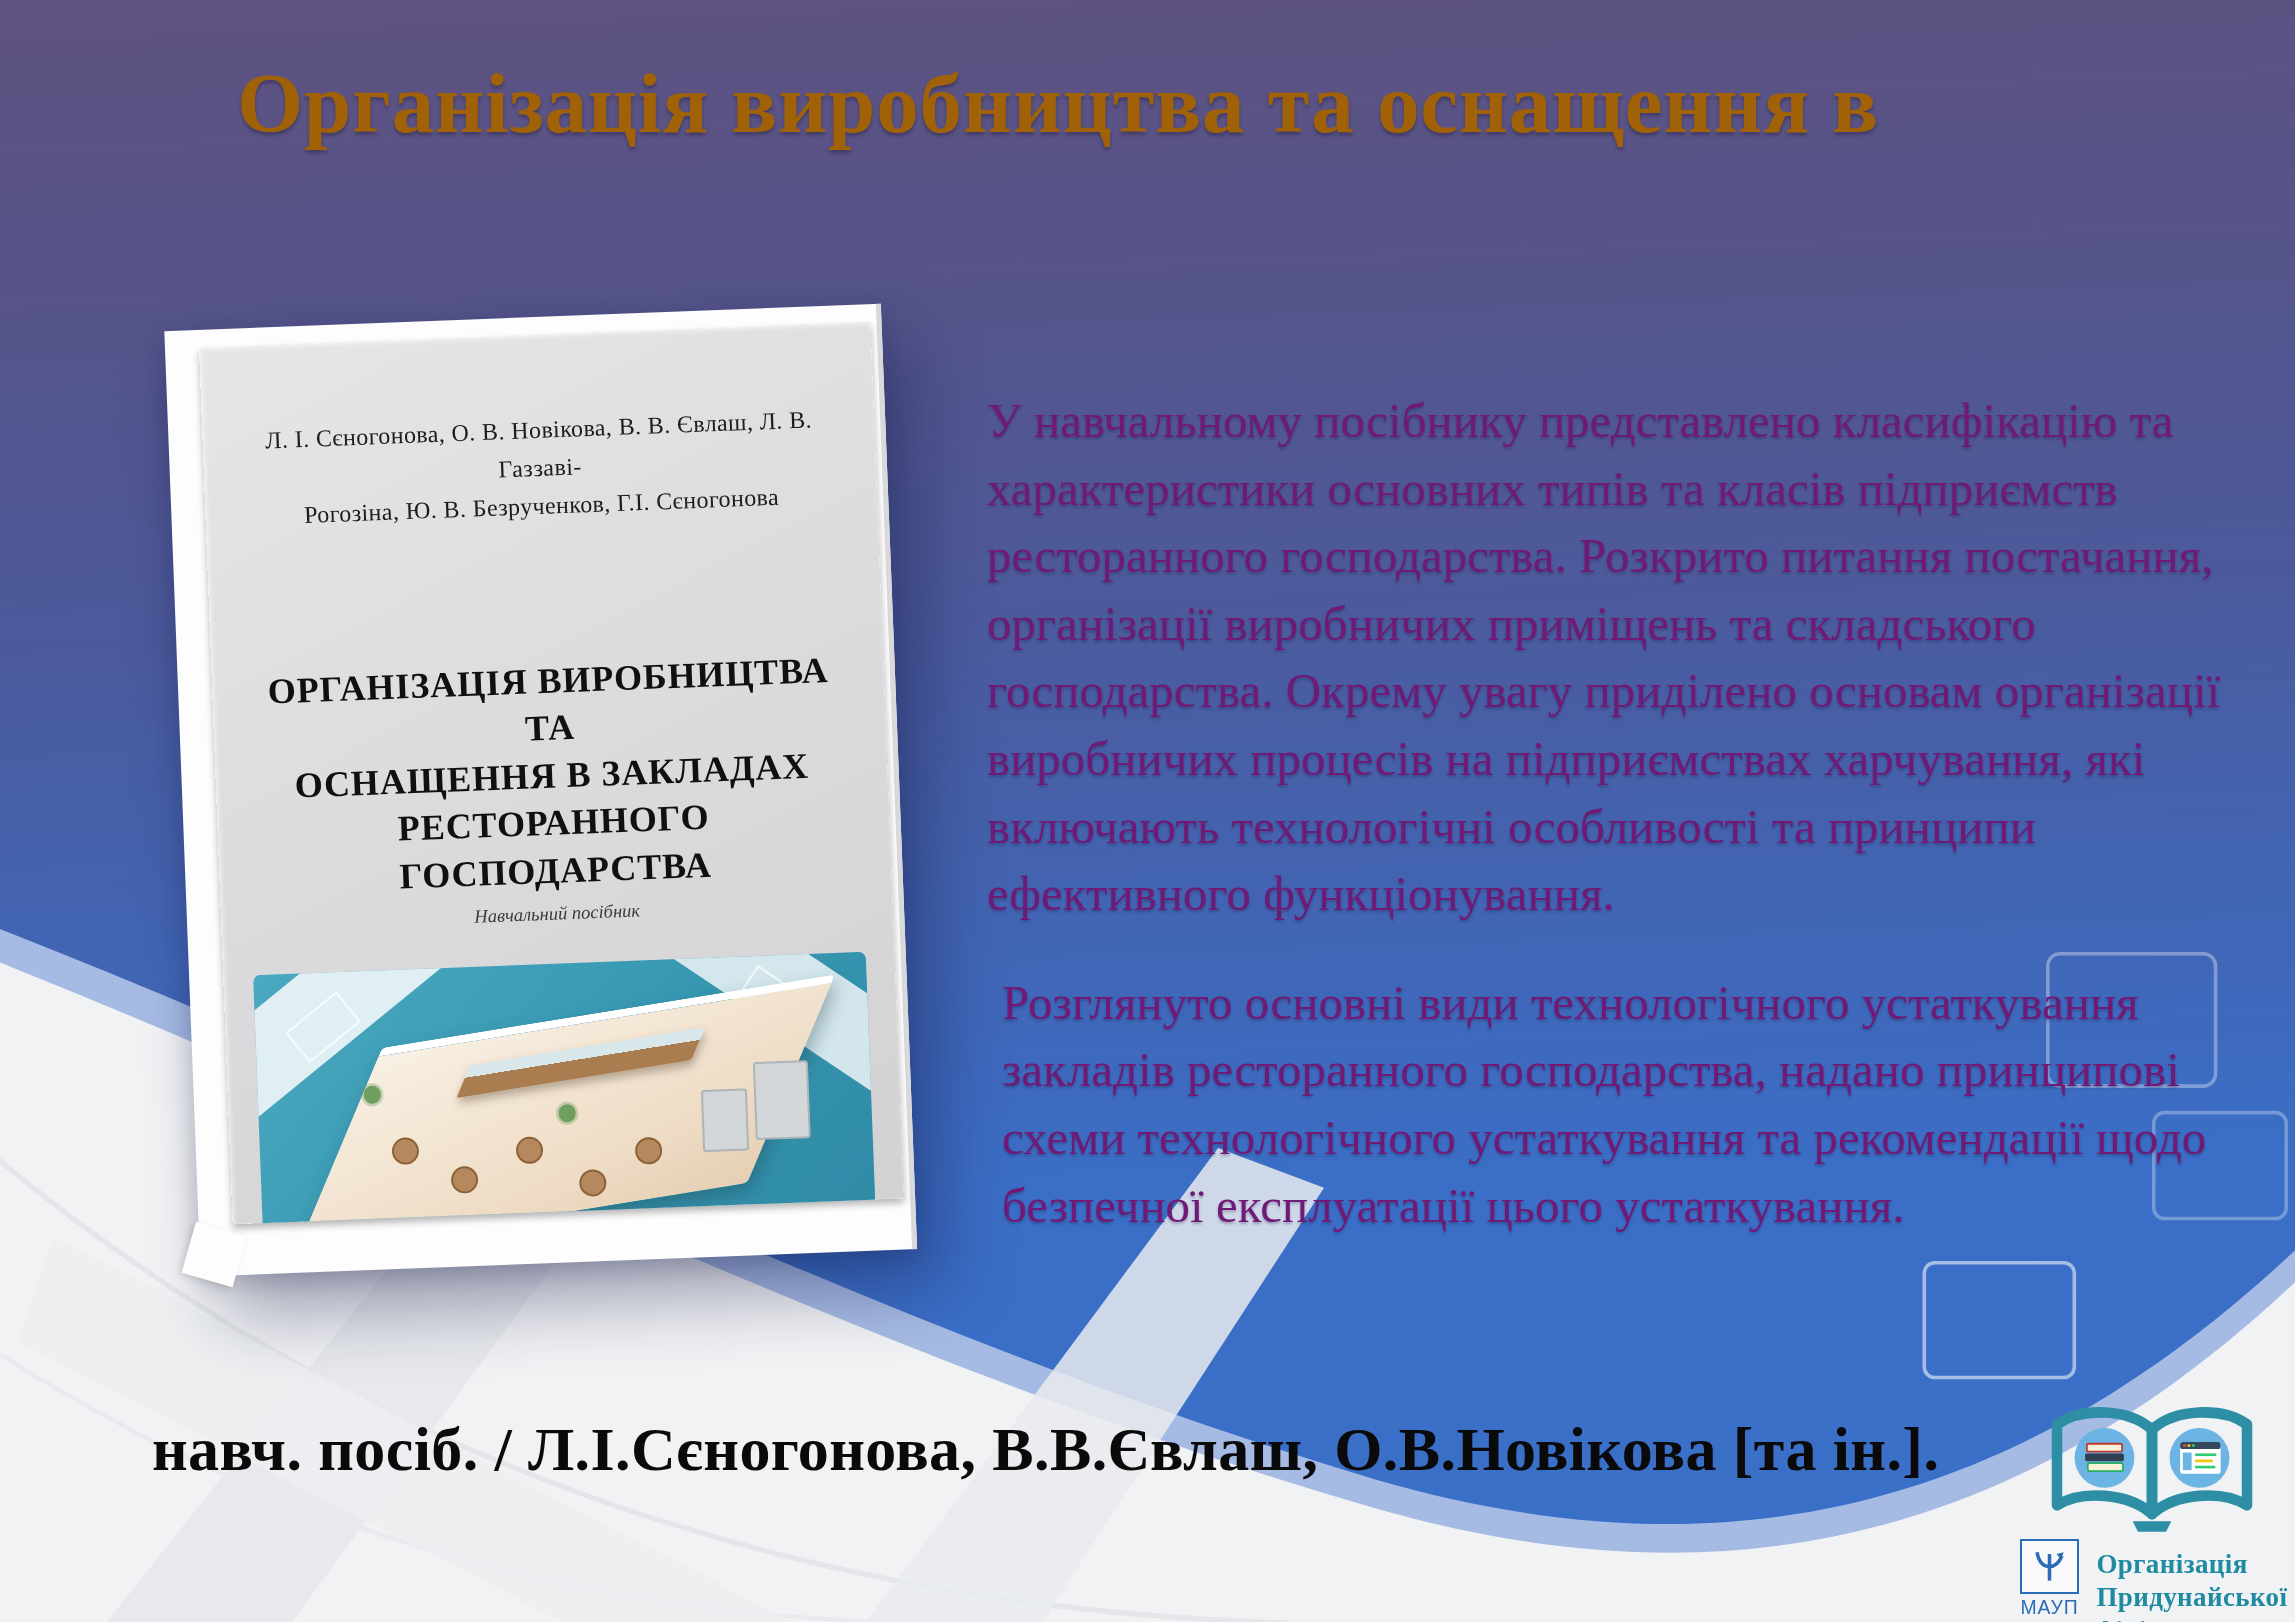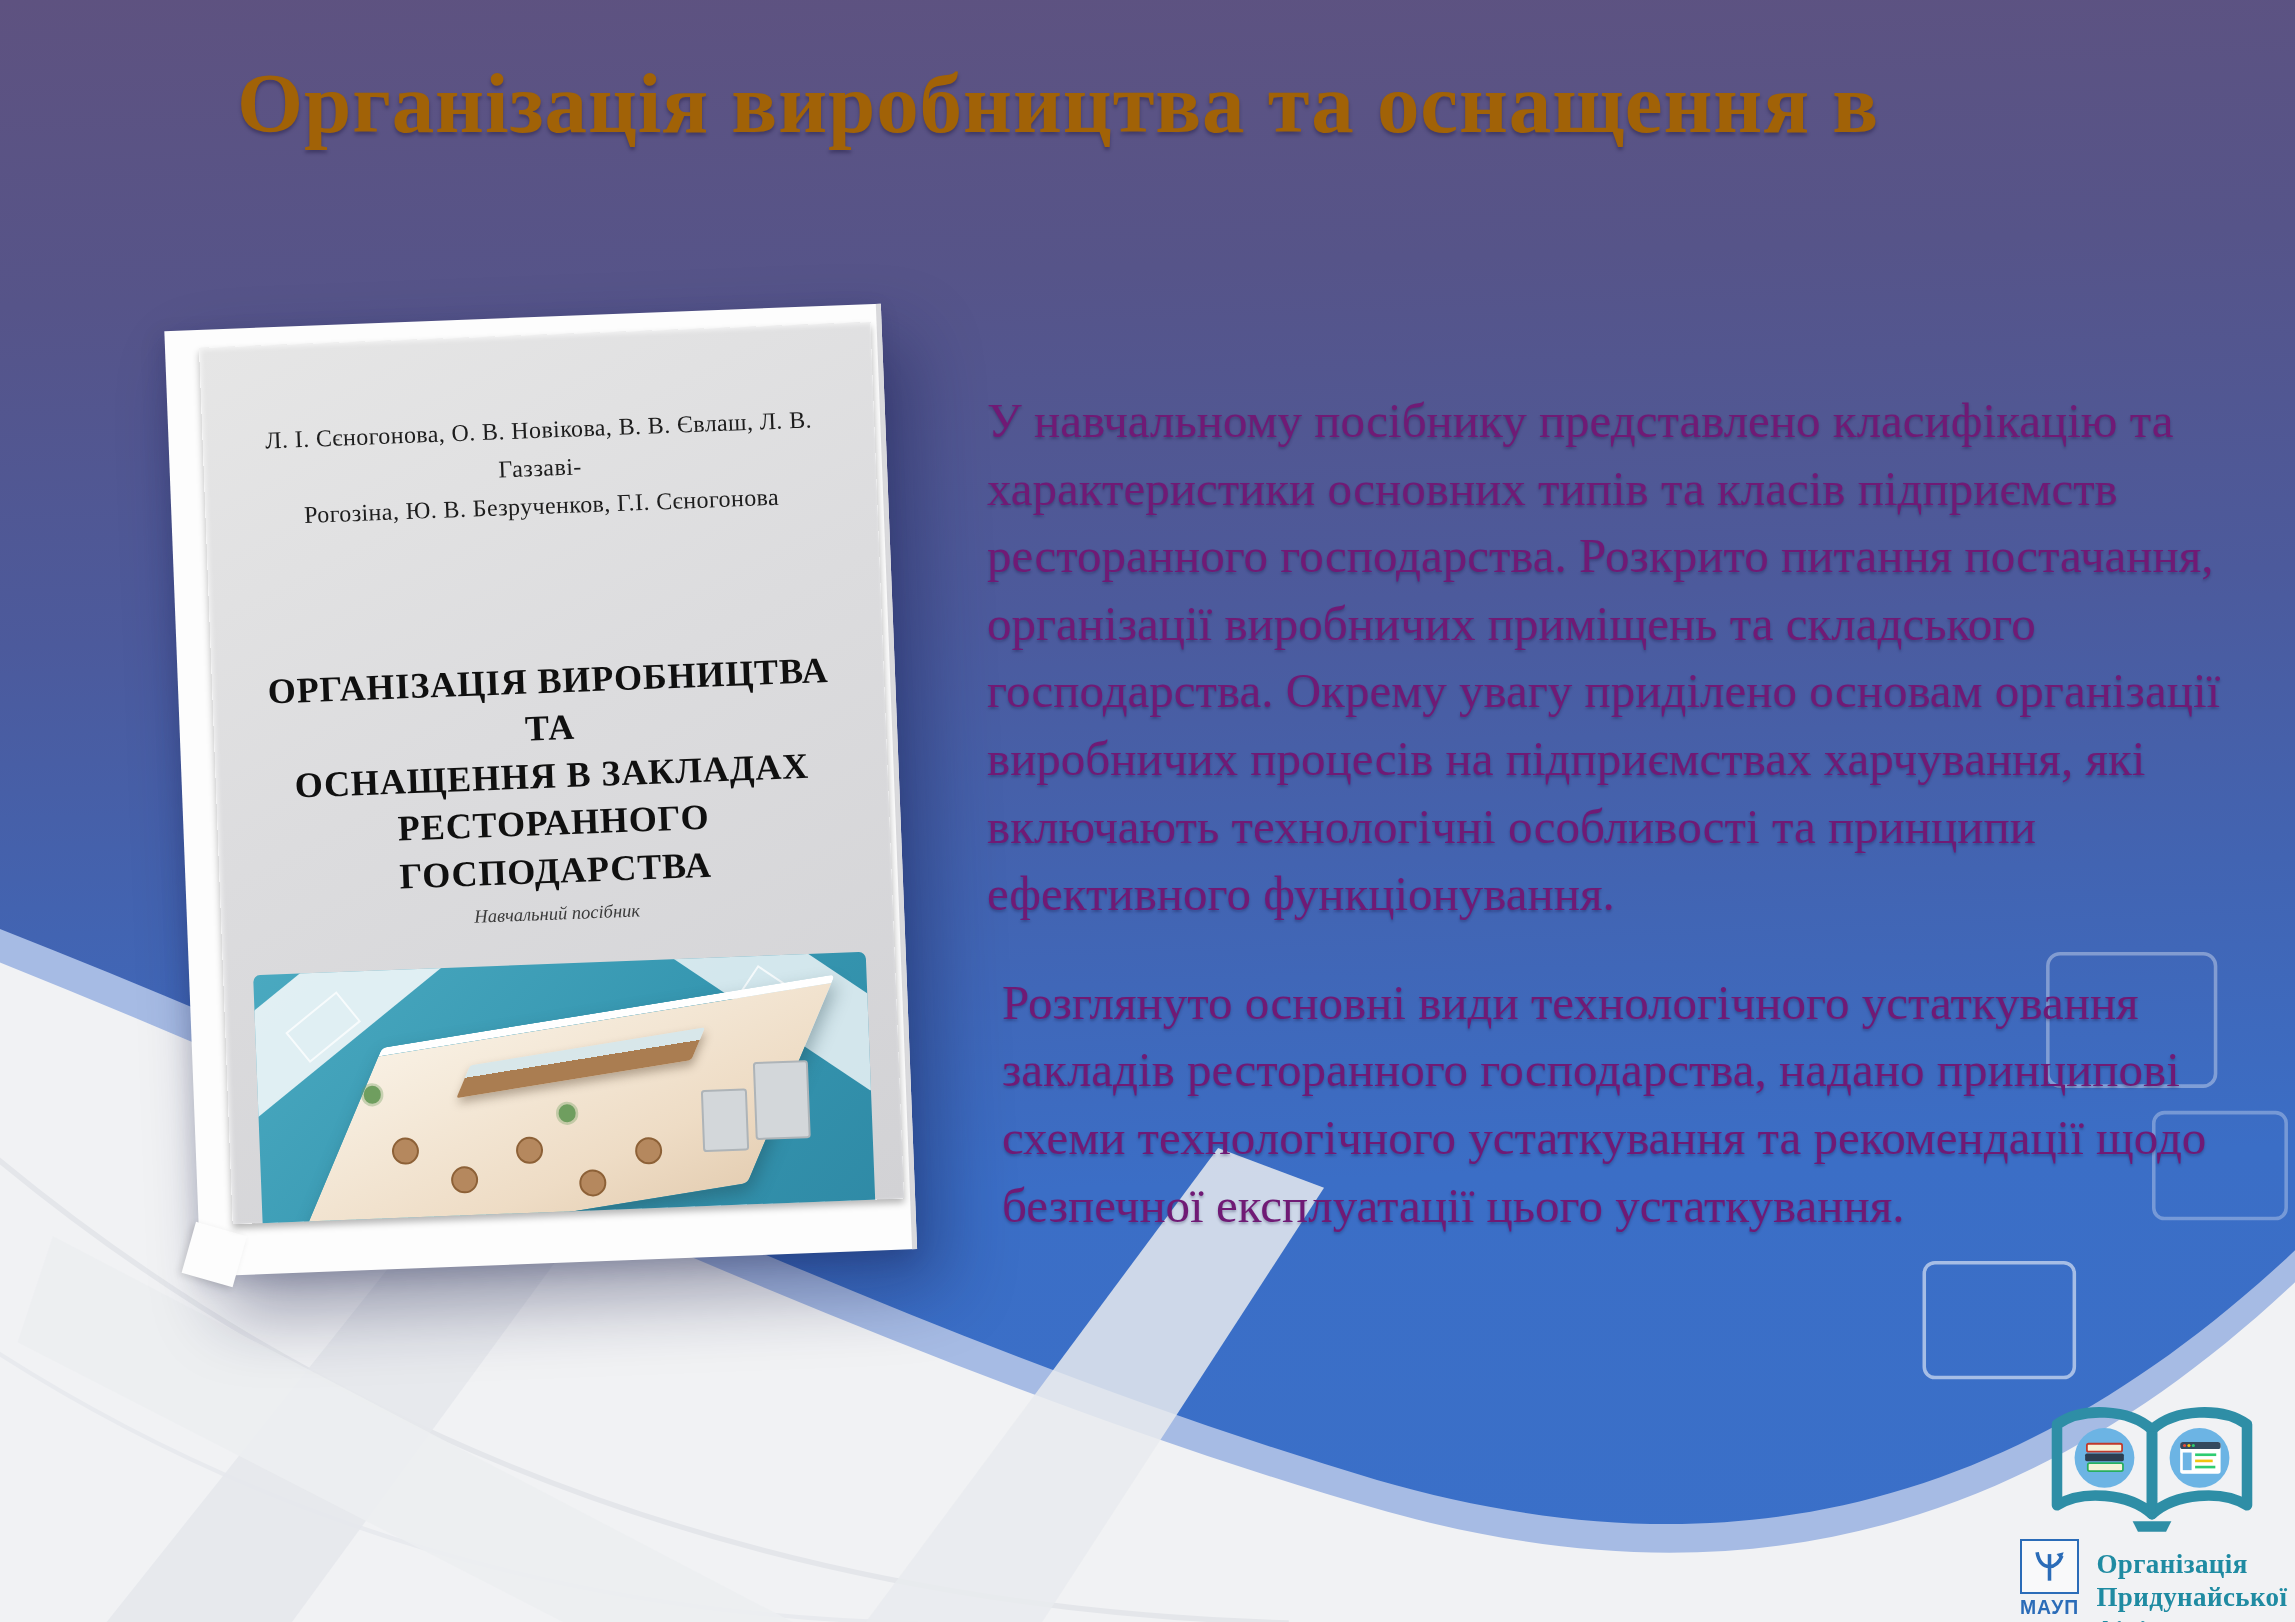--- a/index.html
+++ b/index.html
@@ -90,21 +90,21 @@
   .art-plant{position:absolute;width:17.7px;height:17.7px;border-radius:50%;
     background:#6f9e5f;box-shadow:0 0 0 2.6px rgba(111,158,95,.35);}
   .art-appliance{position:absolute;background:#d3d7da;border:2.6px solid #aeb4b8;border-radius:3.5px;}
   
   .logo{position:absolute;left:2015px;top:1398px;width:274px;}
   .logo-book{display:block;margin:0 auto;}
   .logo-row{display:flex;align-items:flex-start;gap:12.4px;margin-top:1.8px;}
   .emblem{width:69px;text-align:center;flex:0 0 auto;}
   .emblem-box{width:55px;height:51px;border:2.6px solid #2b6cb8;margin:0 auto;
     display:flex;align-items:center;justify-content:center;background:rgba(255,255,255,.55);}
-  .emblem-abbr{display:block;margin-top:1.8px;color:#2b6cb8;font-weight:bold;
+  .emblem-abbr{display:block;margin-top:1.8px;color:#2b6cb8;font-weight:normal;
     font-family:"Liberation Sans",sans-serif;font-size:19.4px;letter-spacing:0.9px;}
   .logo-text{color:#1f8ba2;font-weight:bold;font-size:27px;line-height:1.25;
     padding-top:8.8px;letter-spacing:0.4px;}
 </style>
 </head>
 <body>
 
 <svg class="wave-svg" viewBox="0 0 2600 1838" preserveAspectRatio="none" aria-hidden="true">
 
   <path d="M0,1052 C520,1256 1020,1516 1560,1676 C1950,1788 2280,1716 2600,1416 L2600,1838 L0,1838 Z" fill="#a6bbe4"></path>
@@ -164,20 +164,21 @@
 
   </div>
 </div>
 
 <div class="description">
   <div class="para1">У навчальному посібнику представлено класифікацію та характеристики основних типів та класів підприємств ресторанного господарства. Розкрито питання постачання, організації виробничих приміщень та складського господарства. Окрему увагу приділено основам організації виробничих процесів на підприємствах харчування, які включають технологічні особливості та принципи ефективного функціонування.</div>
   <div class="para2">Розглянуто основні види технологічного устаткування закладів ресторанного господарства, надано принципові схеми технологічного устаткування та рекомендації щодо безпечної експлуатації цього устаткування.</div>
 </div>
 
 <div class="citation">
+  <div>навч. посіб. / Л.І.Сєногонова, В.В.Євлаш, О.В.Новікова [та ін.].</div>
 </div>
 
 <div class="logo">
   <svg class="logo-book" width="222" height="139" viewBox="0 0 252 158" aria-hidden="true">
 
     <path d="M126 36 C 100 12, 46 10, 18 30 L 18 122 C 46 104, 100 108, 126 132 Z" fill="none" stroke="#2e8ea6" stroke-width="12" stroke-linejoin="round"></path>
     <path d="M126 36 C 152 12, 206 10, 234 30 L 234 122 C 206 104, 152 108, 126 132 Z" fill="none" stroke="#2e8ea6" stroke-width="12" stroke-linejoin="round"></path>
     <line x1="126" y1="38" x2="126" y2="130" stroke="#2e8ea6" stroke-width="8"></line>
     <path d="M104 140 L 148 140 L 142 152 L 110 152 Z" fill="#2e8ea6"></path>
 

